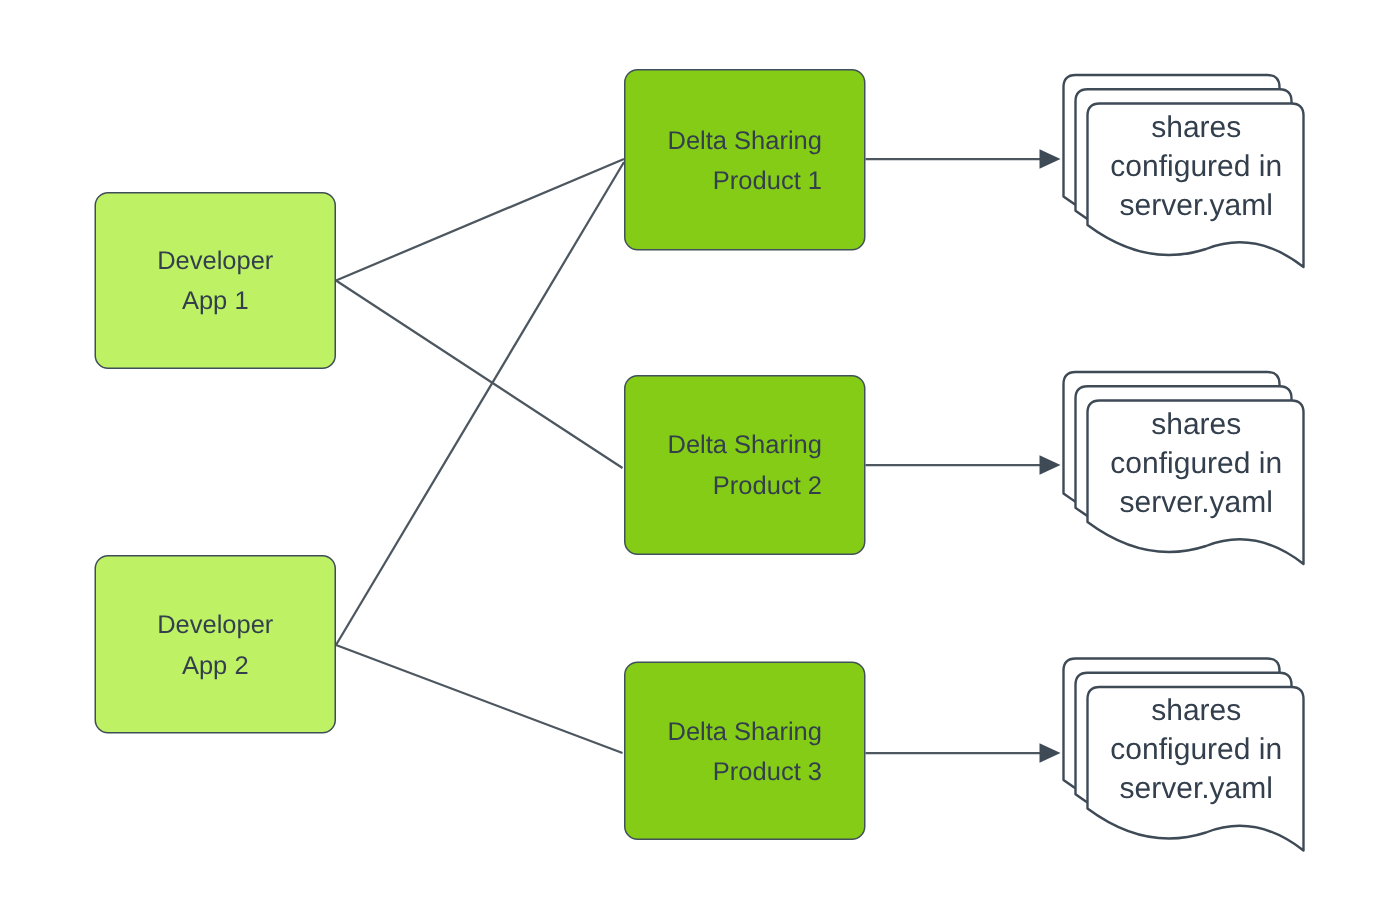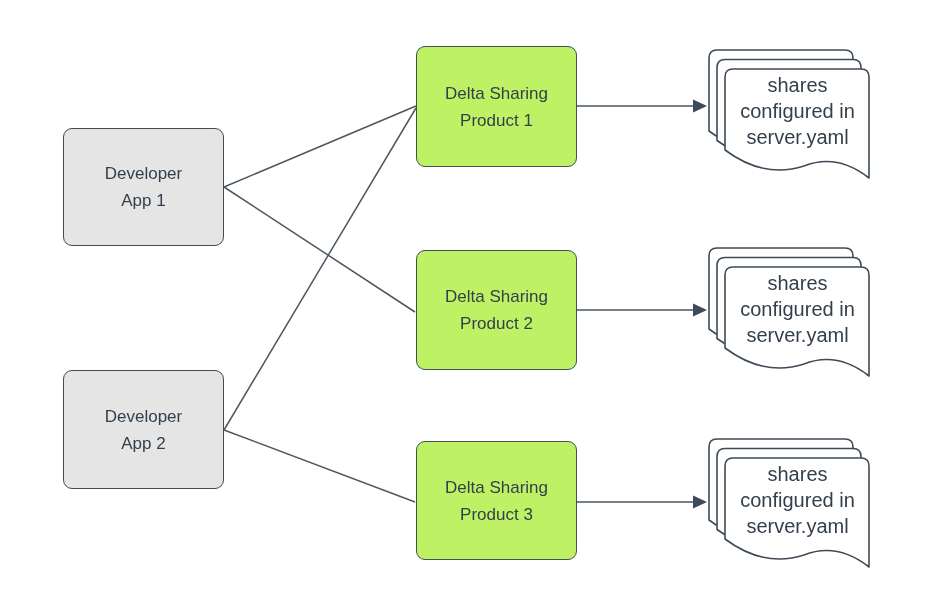--- a/index.html
+++ b/index.html
@@ -31,26 +31,27 @@
     justify-content: center;
     text-align: center;
     border-radius: 9px;
     box-sizing: border-box;
     font-size: 17px;
     line-height: 27px;
     color: #333f4c;
     white-space: pre-line;
   }
   .node--app {
-    background: #e5e5e5;
+    background: #bef264;
     border: 1.5px solid #3f4d59;
   }
   .node--product {
-    background: #bef264;
+    background: #84cc16;
     border: 1.5px solid #42505c;
+    text-align: right;
   }
   .docstack {
     position: absolute;
   }
   .doc-page {
     fill: #ffffff;
     stroke: #3e4a56;
     stroke-width: 1.6;
     stroke-linejoin: round;
   }

